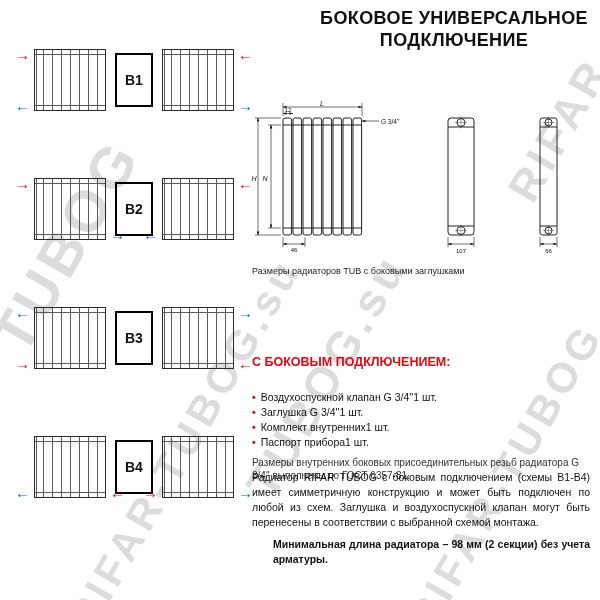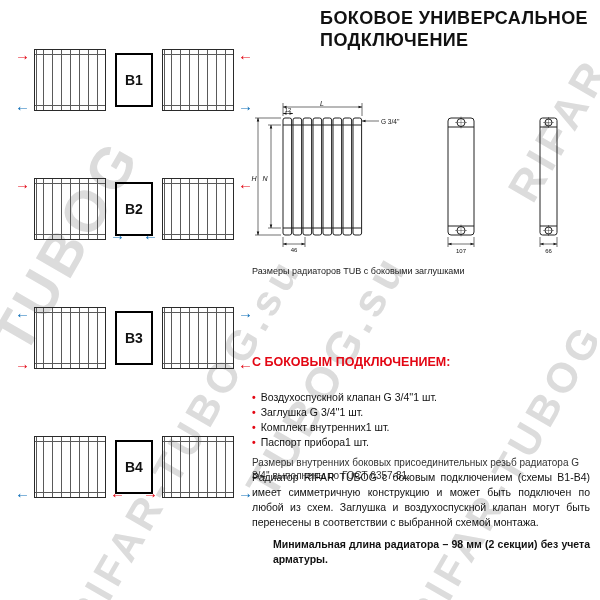--- a/index.html
+++ b/index.html
@@ -12,21 +12,21 @@
       transform-origin:0 0;transform:rotate(-60deg);}
   .wm1{left:-22px;top:330px;font-size:58px;}
   .wm2{left:58px;top:615px;font-size:42px;}
   .wm3{left:235px;top:480px;font-size:46px;}
   .wm4{left:398px;top:615px;font-size:42px;}
   .wm5{left:498px;top:185px;font-size:44px;}
 
   .content{position:relative;z-index:1;}
 
   
-  .title{position:absolute;top:8px;right:12px;text-align:left;font-weight:bold;
+  .title{position:absolute;top:8px;right:12px;text-align:center;font-weight:bold;
          font-size:18px;line-height:1.22;letter-spacing:.4px;}
 
   
   .schemes{position:absolute;left:10px;top:50px;}
   .scheme-row{display:flex;align-items:center;gap:9px;height:60px;margin-bottom:69px;padding-left:24px;}
   .rad-wrap{position:relative;width:70px;height:60px;border:1.5px solid #2a2a2a;
             background-image:repeating-linear-gradient(90deg,#5a5a5a 0 1px,transparent 1px 9px);
             background-position:8px 0;}
   .rad-wrap::before,.rad-wrap::after{content:"";position:absolute;left:0;right:0;border-top:1px solid #5a5a5a;}
   .rad-wrap::before{top:4px;}

